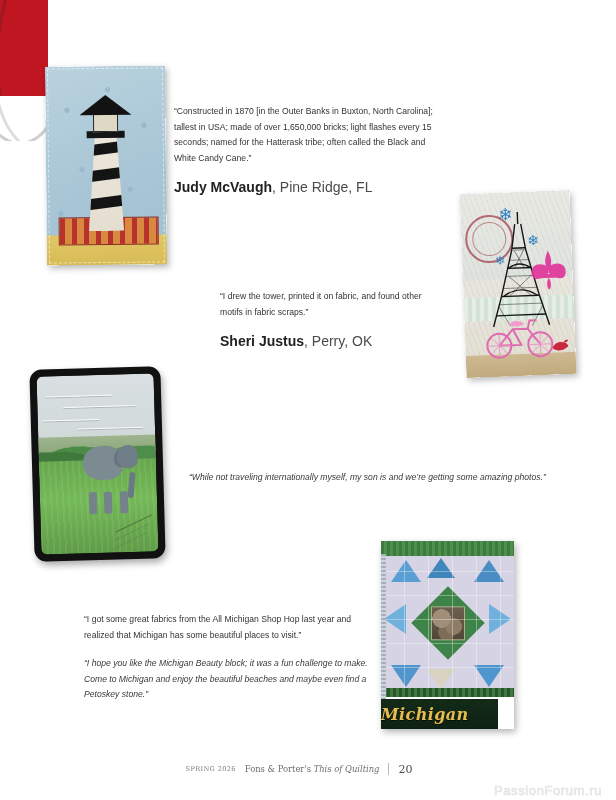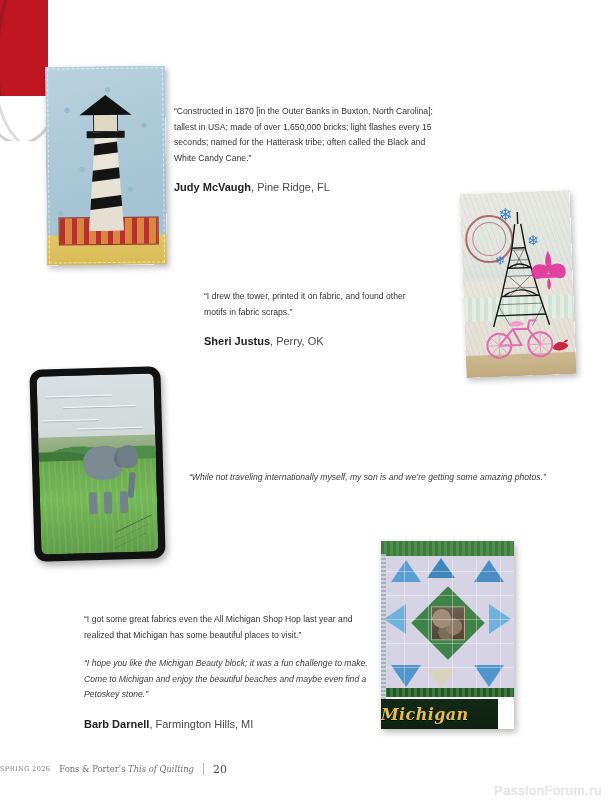--- a/index.html
+++ b/index.html
@@ -196,31 +196,31 @@
 
   
   .tblock{position:absolute;color:#3a3a3a;}
   .quote{
     font-size:8.6px;line-height:15.6px;color:#333;
   }
   .italic{
     font-size:8.6px;line-height:15.6px;font-style:italic;color:#3a3a3a;
     margin-top:13px;
   }
-  .byline{font-size:11px;line-height:15px;margin-top:14px;color:#4a4a4a;}
+  .byline{font-size:14px;line-height:15px;margin-top:14px;color:#4a4a4a;}
   .byline b{color:#222;font-weight:bold;}
 
   #t-lighthouse{left:174px;top:104px;width:268px;}
-  #t-paris{left:204px;top:289px;width:206px;}
+  #t-paris{left:220px;top:289px;width:206px;}
   #t-elephant{left:189px;top:457px;width:394px;}
   #t-michigan{left:84px;top:612px;width:290px;}
 
   
   .footer{position:absolute;left:0;right:0;bottom:22px;height:18px;
-    display:flex;align-items:center;justify-content:flex-start;padding-right:18px;
+    display:flex;align-items:center;justify-content:center;padding-right:18px;
     gap:9px;color:#7c7c7c;}
   .f-season{font-size:6.6px;letter-spacing:.35px;
     font-family:"DejaVu Serif",serif;}
   .f-mag{font-size:8.4px;font-family:"DejaVu Serif",serif;color:#6d6d6d;}
   .f-mag i{font-style:italic;}
   .f-rule{width:1px;height:12px;background:#b9b9b9;}
   .f-page{font-size:11px;font-family:"DejaVu Serif",serif;color:#4d4d4d;}
 
   .watermark{
     position:absolute;right:14px;bottom:2px;
@@ -374,23 +374,22 @@
       </div>
       <div class="mi-bottomband"></div>
       <div class="mi-label">
         <span class="mi-label-text">Michigan</span>
       </div>
       <div class="mi-spine"></div>
     </div>
   </div>
 
   <div class="tblock" id="t-michigan">
-    <div class="quote">“I got some great fabrics even the All Michigan Shop Hop last year and realized that Michigan has some beautiful places to visit.”</div>
+    <div class="quote">“I got some great fabrics from the All Michigan Shop Hop last year and realized that Michigan has some beautiful places to visit.”</div>
     <div class="italic">“I hope you like the Michigan Beauty block; it was a fun challenge to make. Come to Michigan and enjoy the beautiful beaches and maybe even find a Petoskey stone.”</div>
-    <div class="byline"><b>Barb Darnell</b><span>, Farmington Hills, MI</span></div>
   </div>
 
   <div class="footer">
     <span class="f-season">SPRING 2026</span>
     <span class="f-mag"><span>Fons &amp; Porter's </span><i>This of Quilting</i></span>
     <span class="f-rule"></span>
     <span class="f-page">20</span>
   </div>
 
   <div class="watermark">PassionForum.ru</div>

